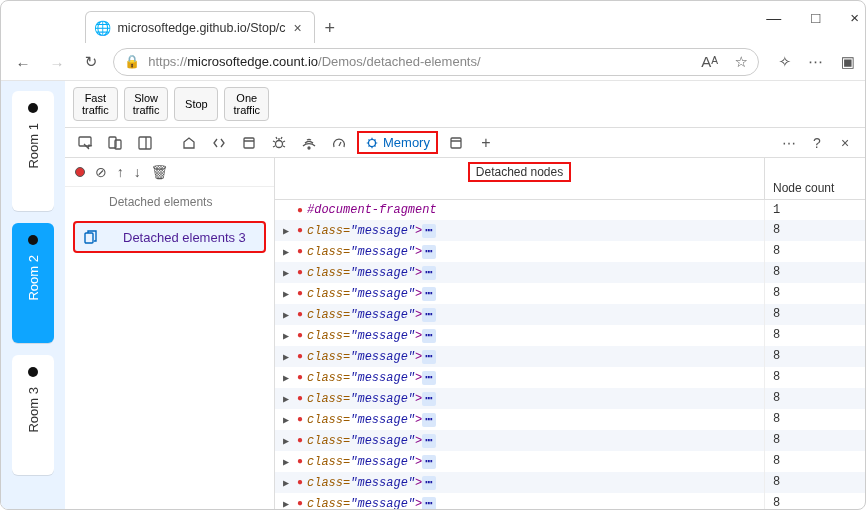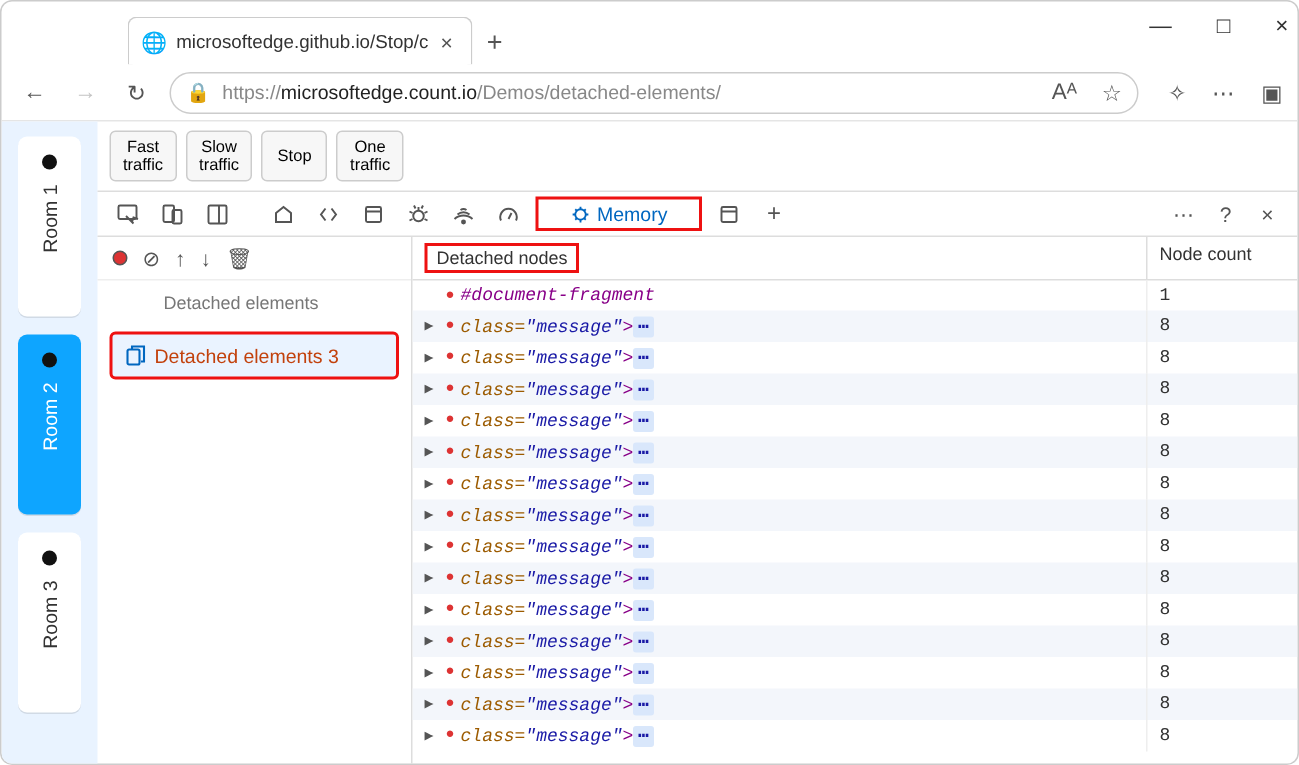--- a/index.html
+++ b/index.html
@@ -22,35 +22,35 @@
   .room .dot { width:10px; height:10px; border-radius:50%; background:#111; }
   .room.selected .dot { background:#111; }
   .room .vlabel { writing-mode:vertical-rl; transform:rotate(180deg); font-size:13px; color:#333; }
   .room.selected .vlabel { color:#fff; }
   .page-main { flex:1; display:flex; flex-direction:column; }
   .ctrl-row { display:flex; gap:6px; padding:6px 8px; }
   .ctrl-btn { border:1px solid #ccc; background:#f7f7f7; padding:4px 8px; font-size:11px; line-height:1.1; text-align:center; border-radius:4px; min-width:44px; }
   .devtools { flex:1; border-top:1px solid #ddd; display:flex; flex-direction:column; min-height:0; }
   .dt-tabs { height:30px; display:flex; align-items:center; gap:6px; padding:0 8px; border-bottom:1px solid #ddd; }
   .dt-tab { width:24px; height:24px; display:flex; align-items:center; justify-content:center; color:#555; font-size:14px; }
-  .dt-mem { display:flex; align-items:center; gap:4px; padding:2px 21px; font-size:13px; color:#0067c0; border:2px solid #e11; border-radius:0; }
+  .dt-mem { display:flex; align-items:center; gap:4px; padding:2px 6px; font-size:13px; color:#0067c0; border:2px solid #e11; border-radius:0; }
   .dt-mem svg { stroke:#0067c0; }
   .dt-right { margin-left:auto; display:flex; gap:4px; }
   .dt-body { flex:1; display:flex; min-height:0; }
   .dt-left { width:210px; border-right:1px solid #ddd; display:flex; flex-direction:column; }
   .dt-toolbar { display:flex; gap:10px; padding:6px 10px; border-bottom:1px solid #eee; color:#555; font-size:14px; align-items:center; }
   .rec { width:10px; height:10px; background:#d33; border-radius:50%; border:1px solid #555; display:inline-block; }
   .dt-section { padding:8px 10px; font-size:13px; color:#444; display:flex; align-items:center; gap:8px; }
   .dt-heading { padding:8px 10px; font-size:12px; color:#777;margin-left:34px; }
-  .dt-item { margin:4px 8px; padding:6px 8px; display:flex; align-items:center; gap:4px; border:2px solid #e11; border-radius:4px; background:#eaf3ff; color:#c2410c; font-size:13px; }
+  .dt-item { margin:4px 8px; padding:6px 8px; display:flex; align-items:center; gap:24px; border:2px solid #e11; border-radius:4px; background:#eaf3ff; color:#4c1d95; font-size:13px; }
   .dt-right-pane { flex:1; display:flex; flex-direction:column; min-height:0; }
   .grid-head { display:flex; border-bottom:1px solid #ddd; font-size:12px; color:#333; }
-  .col-nodes { flex:1; padding:4px 8px; border-right:1px solid #ddd; }
+  .col-nodes { flex:1; padding:4px 8px; border-right:1px solid #ddd;text-align:center; }
   .col-nodes .hl { border:2px solid #e11; display:inline-block; padding:1px 6px; }
-  .col-count { width:100px; padding:4px 8px; }
+  .col-count { width:100px; padding:4px 8px;margin-top:19px; }
   .grid-body { flex:1; overflow:auto; font-family: Consolas, "Courier New", monospace; font-size:12px; }
   .row { display:flex; }
   .row:nth-child(even){ background:#f3f6fb; }
   .cell-nodes { flex:1; padding:3px 8px; border-right:1px solid #eee; display:flex; align-items:center; gap:4px; white-space:nowrap; }
   .cell-count { width:100px; padding:3px 8px; }
   .tri { color:#555; font-size:10px; display:inline-block; width:10px; }
   .rdot { color:#d33; font-size:10px; }
   .tag { color:#880088;font-style:italic; }
   .attr { color:#9c5b00; }
   .val { color:#1a1aa6; }

